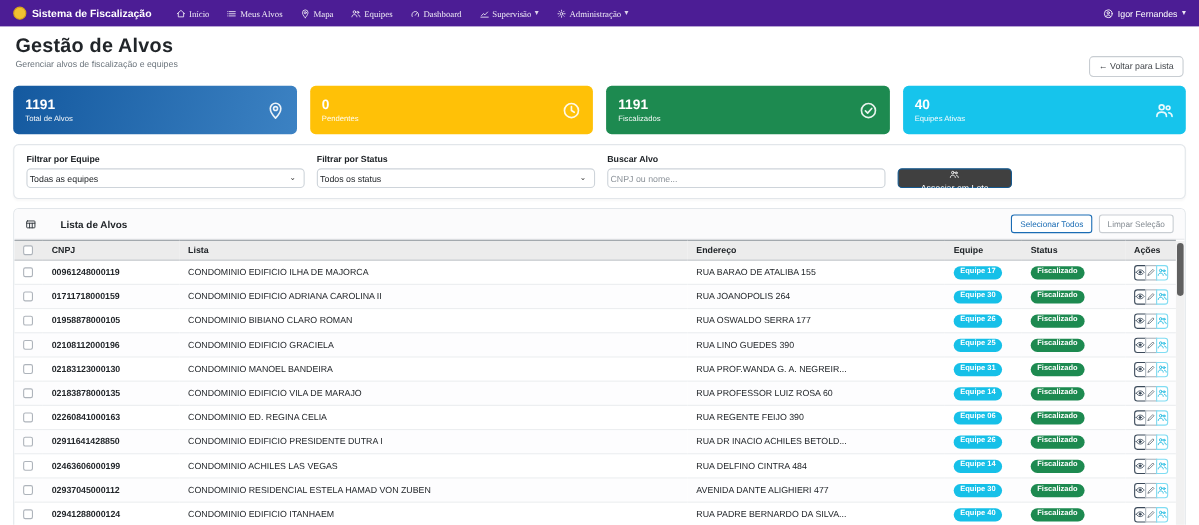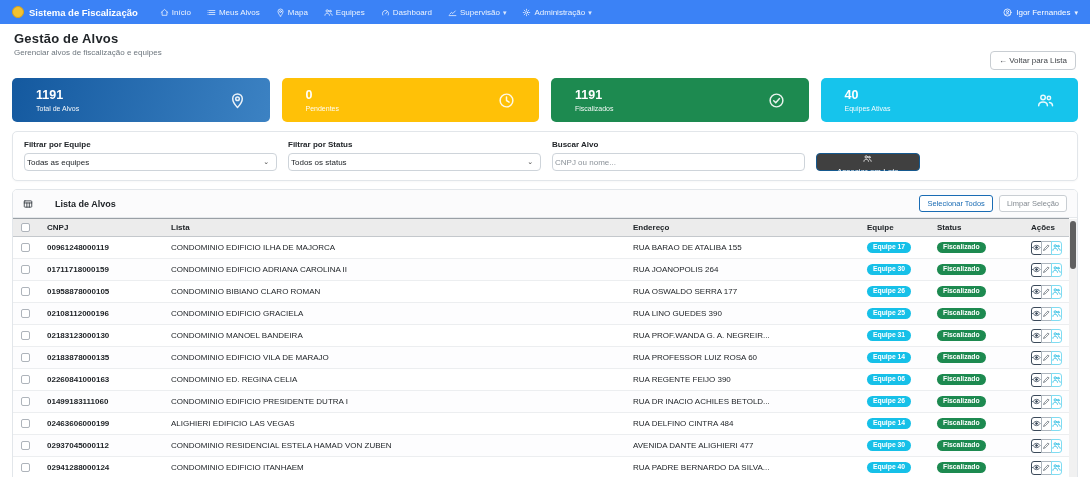--- a/index.html
+++ b/index.html
@@ -1,43 +1,43 @@
 <!DOCTYPE html>
 <html><head>
 <meta charset="utf-8">
 <style>
   * { margin:0; padding:0; box-sizing:border-box; }
   html,body { width:1090px; height:477px; overflow:hidden; background:#ffffff;
     font-family:"Liberation Sans","DejaVu Sans",sans-serif; color:#212529; }
 
   
-  .navbar { height:24px; background:#3b82f6; display:flex; align-items:center;
+  .navbar { height:24px; background:#4c1d95; display:flex; align-items:center;
     padding:0 12px; color:#fff; }
   .brand { display:flex; align-items:center; gap:5px; font-weight:bold; font-size:9.5px; cursor:pointer; }
   .brand-logo { width:12px; height:12px; border-radius:50%; background:#f2c232;
     border:1.5px solid #d9a31b; display:inline-block; }
   .nav-items { display:flex; align-items:center; margin-left:16px; gap:4px; flex:1; }
   .nav-item { display:flex; align-items:center; gap:3px; color:rgba(255,255,255,.9);
-    font-size:8px; padding:3px 6px; text-decoration:none; cursor:pointer; white-space:nowrap; }
+    font-size:8px; padding:3px 6px; text-decoration:none; cursor:pointer; white-space:nowrap;font-family:Liberation Serif, serif; }
   .nav-item .nicon svg, .nav-user .nicon svg { display:block; }
   .nicon { display:inline-flex; width:9px; height:9px; }
   .caret { font-size:7px; line-height:1; opacity:.9; }
   .nav-user { display:flex; align-items:center; gap:4px; font-size:8px; color:#fff; cursor:pointer; }
 
   
   .page-header { display:flex; justify-content:space-between; align-items:flex-start;
     padding:7px 14px 4px 14px; }
-  .page-title { font-size:13px; font-weight:bold; color:#212529; letter-spacing:.2px; }
+  .page-title { font-size:18px; font-weight:bold; color:#212529; letter-spacing:.2px; }
   .page-subtitle { font-size:8px; color:#6c757d; margin-top:2px; }
   .btn-back { margin-top:20px; font-size:8px; color:#42464b; background:#fff;
     border:1px solid #c8cdd2; border-radius:4px; padding:4px 8px; cursor:pointer; white-space:nowrap; }
 
   
   .stats-row { display:flex; gap:12px; margin:4px 12px 0 12px; }
-  .stat-card { flex:1; height:44px; border-radius:5px; color:#fff; padding:7px 24px;
+  .stat-card { flex:1; height:44px; border-radius:5px; color:#fff; padding:7px 11px;
     display:flex; justify-content:space-between; align-items:center; }
   .stat-card.c0 { background:linear-gradient(105deg,#14599f 0%,#3c82c3 100%); }
   .stat-card.c1 { background:#ffc107; }
   .stat-card.c2 { background:#1d8a50; }
   .stat-card.c3 { background:#16c4ec; }
   .stat-value { font-size:12.5px; font-weight:bold; line-height:1.2; }
   .stat-label { font-size:7px; opacity:.95; margin-top:2px; }
   .stat-icon { width:17px; height:17px; opacity:.9; }
   .stat-icon svg { width:17px; height:17px; }
 
@@ -555,21 +555,21 @@
                     <circle cx="11.2" cy="5.7" r="1.6"></circle>
                     <path d="M11.8 9.9c1.8.3 2.8 1.4 2.8 3.1"></path>
                   </svg>
                 </span>
               </span>
             </span>
           </td>
         </tr>
         <tr>
           <td class="col-check"><span class="checkbox"></span></td>
-          <td class="col-cnpj cnpj">01499183111060</td>
+          <td class="col-cnpj cnpj">02911641428850</td>
           <td class="col-nome">CONDOMINIO EDIFICIO PRESIDENTE DUTRA I</td>
           <td class="col-end">RUA DR INACIO ACHILES BETOLD...</td>
           <td class="col-eq"><span class="badge equipe">Equipe 26</span></td>
           <td class="col-st"><span class="badge status">Fiscalizado</span></td>
           <td class="col-ac">
             <span class="action-group">
               <span class="abtn view">
                 <span style="display:flex;width:9px;height:9px;">
                   <svg viewBox="0 0 16 16" width="100%" height="100%" fill="none" stroke="currentColor" stroke-width="1.4" stroke-linecap="round" stroke-linejoin="round">
                     <path d="M1.6 8s2.5-3.9 6.4-3.9S14.4 8 14.4 8s-2.5 3.9-6.4 3.9S1.6 8 1.6 8Z"></path>
@@ -593,21 +593,21 @@
                     <path d="M11.8 9.9c1.8.3 2.8 1.4 2.8 3.1"></path>
                   </svg>
                 </span>
               </span>
             </span>
           </td>
         </tr>
         <tr>
           <td class="col-check"><span class="checkbox"></span></td>
           <td class="col-cnpj cnpj">02463606000199</td>
-          <td class="col-nome">ALIGHIERI EDIFICIO LAS VEGAS</td>
+          <td class="col-nome">CONDOMINIO ACHILES LAS VEGAS</td>
           <td class="col-end">RUA DELFINO CINTRA 484</td>
           <td class="col-eq"><span class="badge equipe">Equipe 14</span></td>
           <td class="col-st"><span class="badge status">Fiscalizado</span></td>
           <td class="col-ac">
             <span class="action-group">
               <span class="abtn view">
                 <span style="display:flex;width:9px;height:9px;">
                   <svg viewBox="0 0 16 16" width="100%" height="100%" fill="none" stroke="currentColor" stroke-width="1.4" stroke-linecap="round" stroke-linejoin="round">
                     <path d="M1.6 8s2.5-3.9 6.4-3.9S14.4 8 14.4 8s-2.5 3.9-6.4 3.9S1.6 8 1.6 8Z"></path>
                     <circle cx="8" cy="8" r="1.7" fill="currentColor"></circle>

